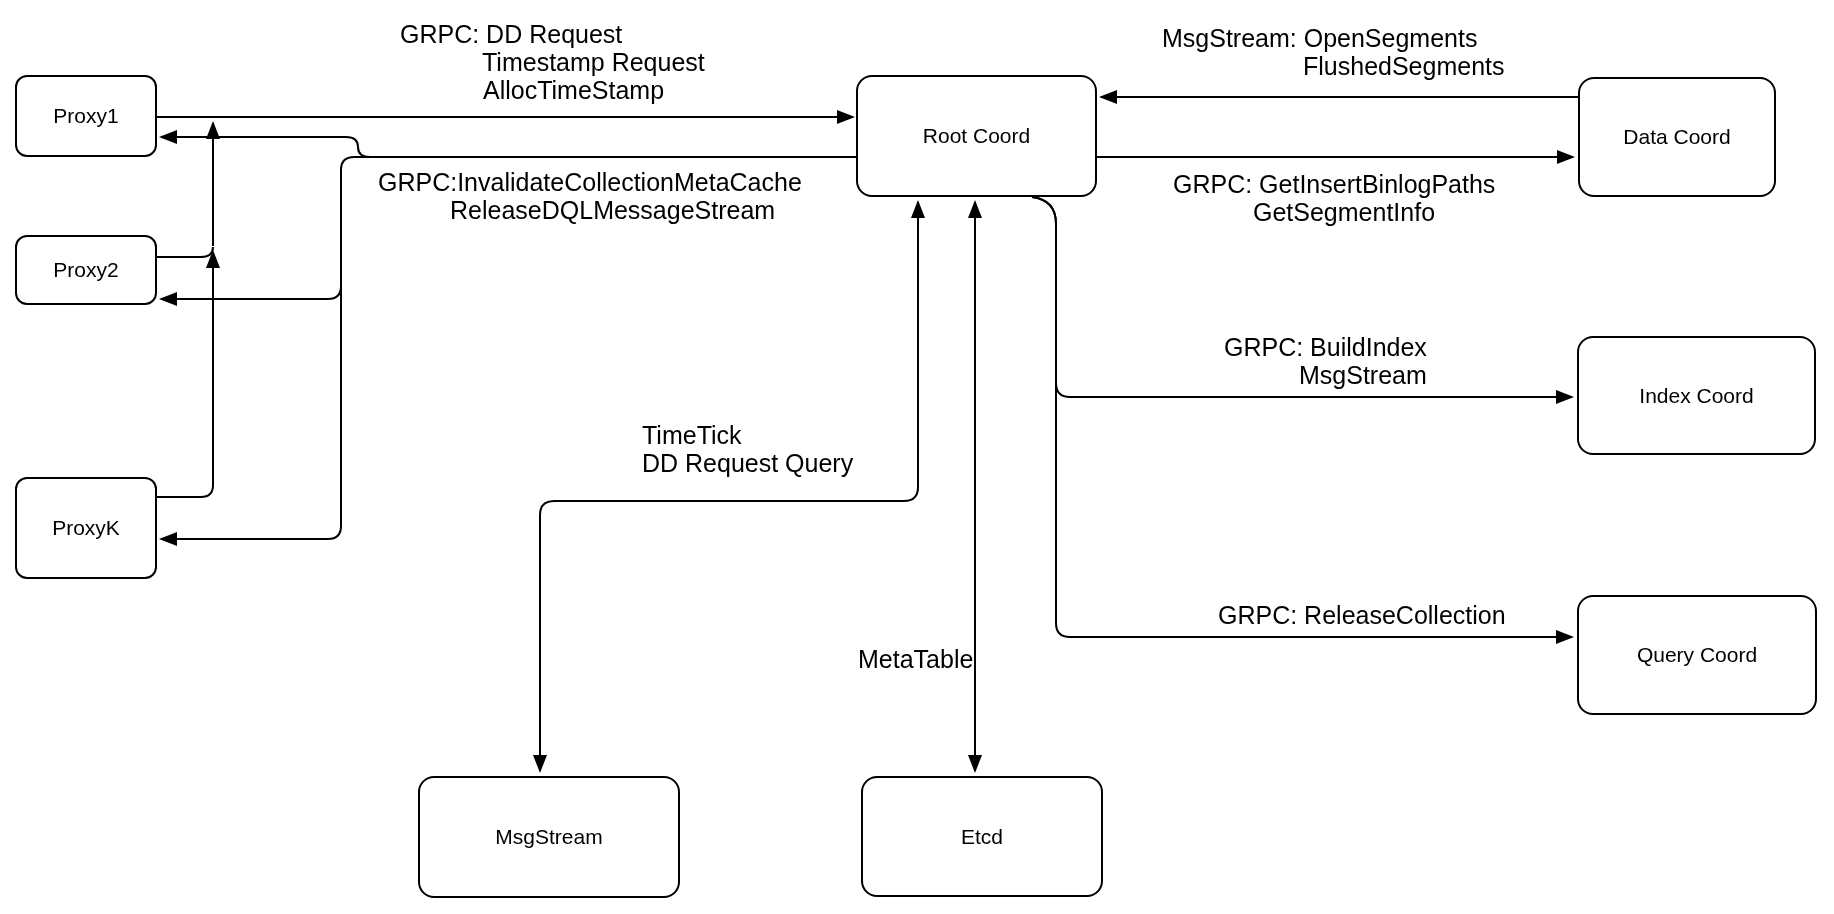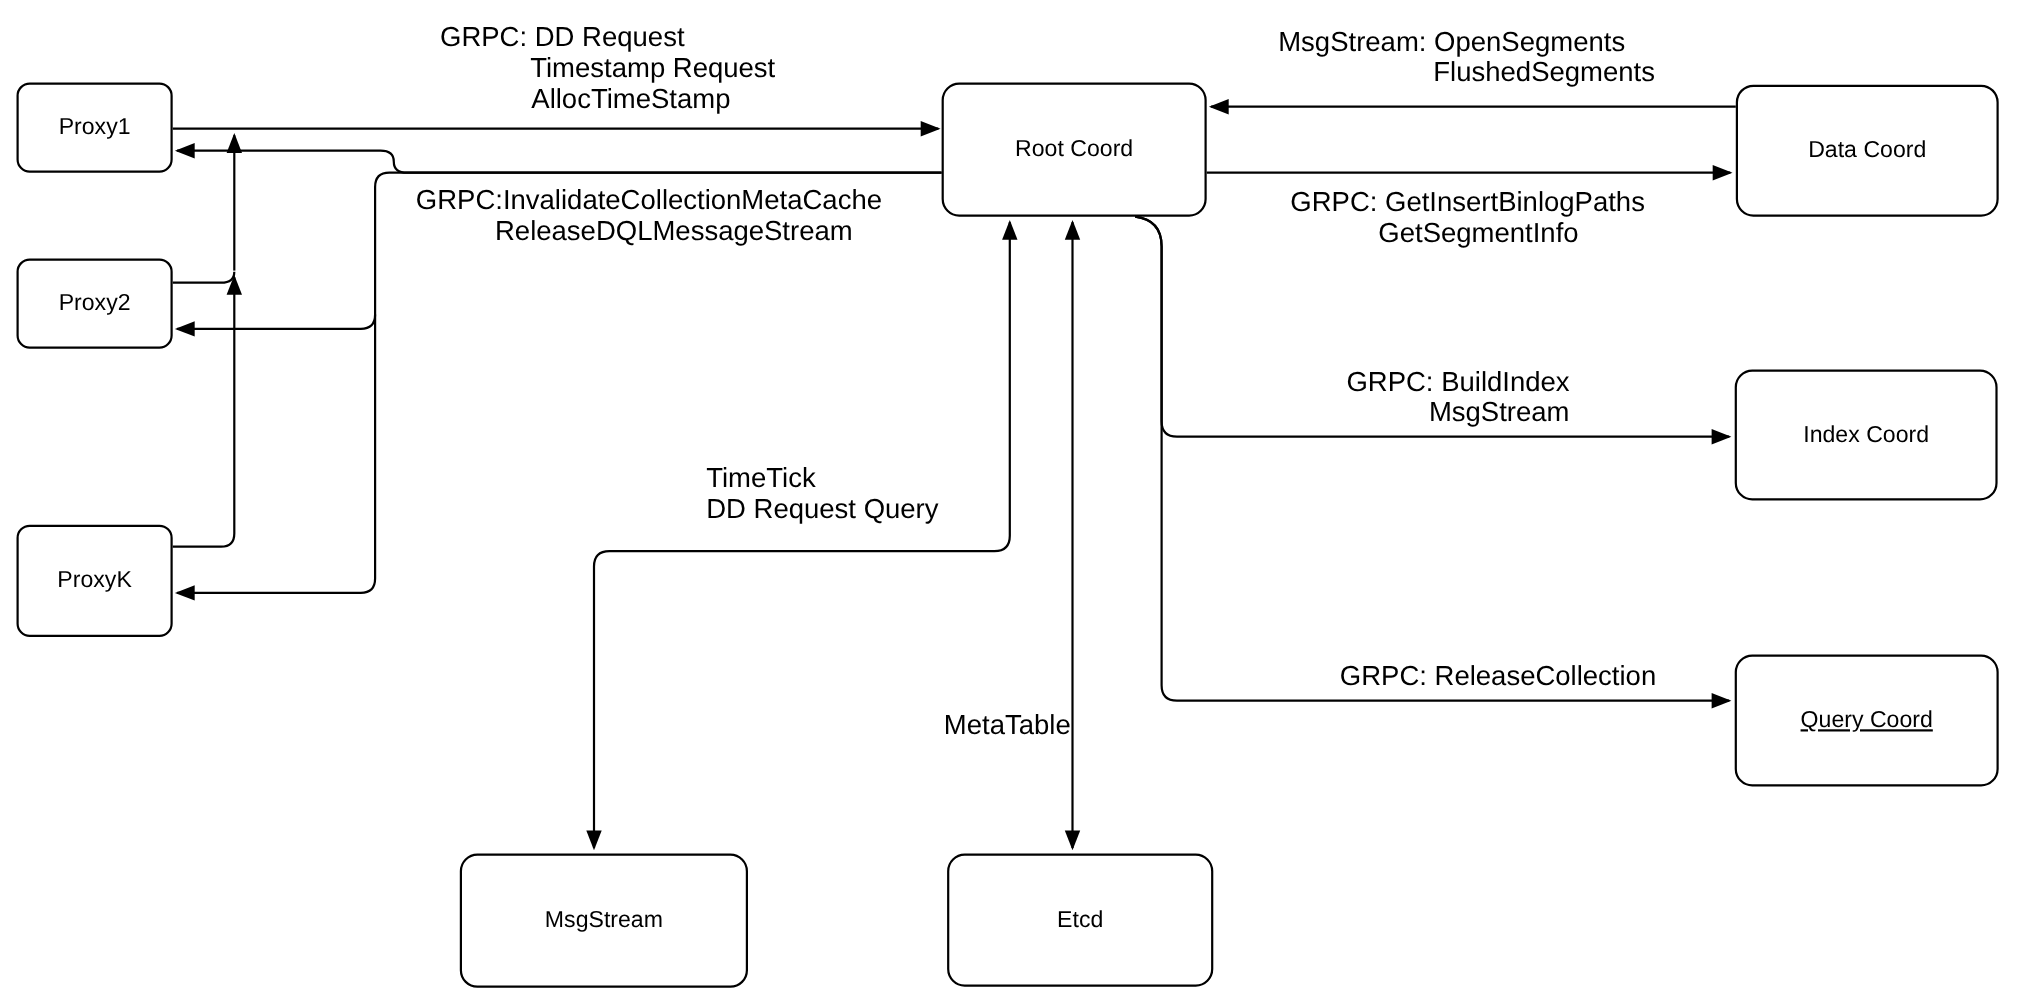--- a/index.html
+++ b/index.html
@@ -83,31 +83,31 @@
       <path d="M1032,197 Q1056,200 1056,224 V623 Q1056,637 1070,637 H1572" marker-end="url(#arrow)"></path>
 
       <path d="M918,202 V487 Q918,501 904,501 H554 Q540,501 540,515 V771" marker-start="url(#arrow)" marker-end="url(#arrow)"></path>
 
       <path d="M975,202 V771" marker-start="url(#arrow)" marker-end="url(#arrow)"></path>
     </g>
   </svg>
 
   <div class="node small" style="left:15px; top:75px; width:142px; height:82px;">Proxy1</div>
 
-  <div class="node small" style="left:15px; top:235px; width:142px; height:82px;">Proxy2</div>
+  <div class="node small" style="left:15px; top:235px; width:142px; height:70px;">Proxy2</div>
 
   <div class="node small" style="left:15px; top:477px; width:142px; height:102px;">ProxyK</div>
 
   <div class="node" style="left:856px; top:75px; width:241px; height:122px;">Root Coord</div>
 
-  <div class="node" style="left:1578px; top:77px; width:239px; height:120px;">Data Coord</div>
+  <div class="node" style="left:1578px; top:77px; width:198px; height:120px;">Data Coord</div>
 
   <div class="node" style="left:1577px; top:336px; width:239px; height:119px;">Index Coord</div>
 
-  <div class="node" style="left:1577px; top:595px; width:240px; height:120px;text-decoration:underline;">Query Coord</div>
+  <div class="node" style="left:1577px; top:595px; width:240px; height:120px;">Query Coord</div>
 
   <div class="node" style="left:418px; top:776px; width:262px; height:122px;">MsgStream</div>
 
   <div class="node" style="left:861px; top:776px; width:242px; height:121px;">Etcd</div>
 
   <div class="edge-label" style="left:400px; top:20px;">
     <span class="line">GRPC: DD Request</span>
     <span class="line" style="padding-left:82px;">Timestamp Request</span>
     <span class="line" style="padding-left:83px;">AllocTimeStamp</span>
   </div>

